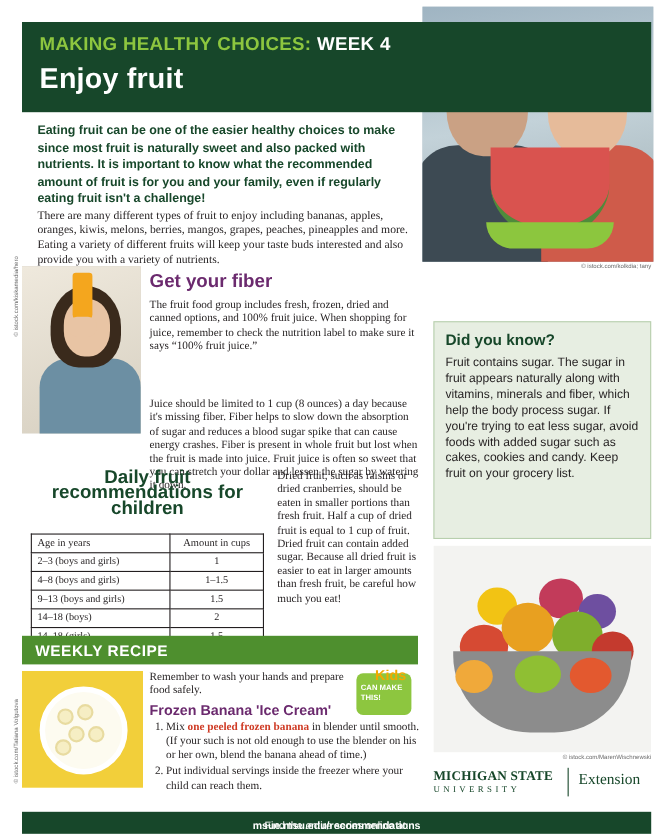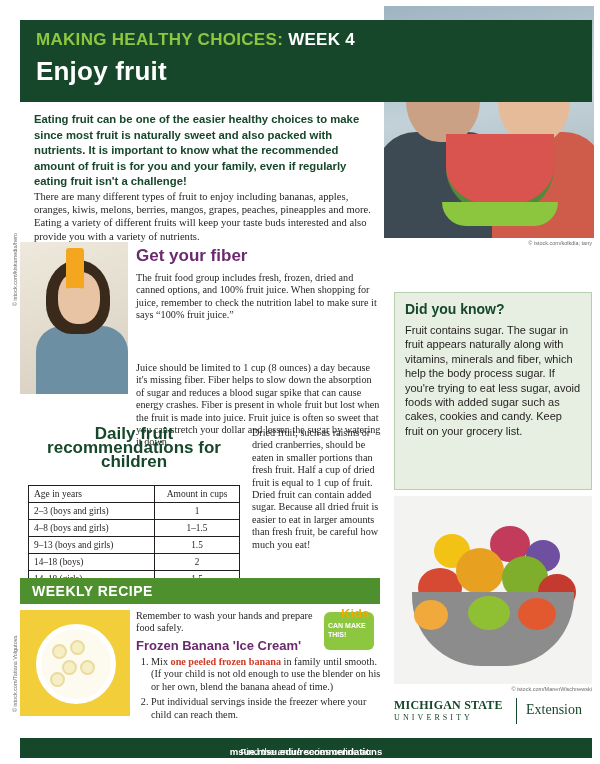--- a/index.html
+++ b/index.html
@@ -598,21 +598,21 @@
   <div class="recipe-note">Remember to wash your hands and prepare food safely.</div>
   <div class="recipe-title">Frozen Banana 'Ice Cream'</div>
 
   <div class="kids-badge">
     <div class="circ"></div>
     <div class="kids">Kids</div>
     <div class="can">CAN MAKE<br>THIS!</div>
   </div>
 
   <ol class="steps">
-    <li><span>Mix </span><span class="hl">one peeled frozen banana</span><span> in family until smooth. (If your child is not old enough to use the blender on his or her own, blend the banana ahead of time.)</span></li>
+    <li><span>Mix </span><span class="hl">one peeled frozen banana</span><span> in blender until smooth. (If your such is not old enough to use the blender on his or her own, blend the banana ahead of time.)</span></li>
     <li><span>Put individual servings inside the freezer where your child can reach them.</span></li>
   </ol>
 
   <div class="msu">
     <div class="name">MICHIGAN STATE</div>
     <div class="uni">UNIVERSITY</div>
     <div class="bar"></div>
     <div class="ext">Extension</div>
   </div>
 

